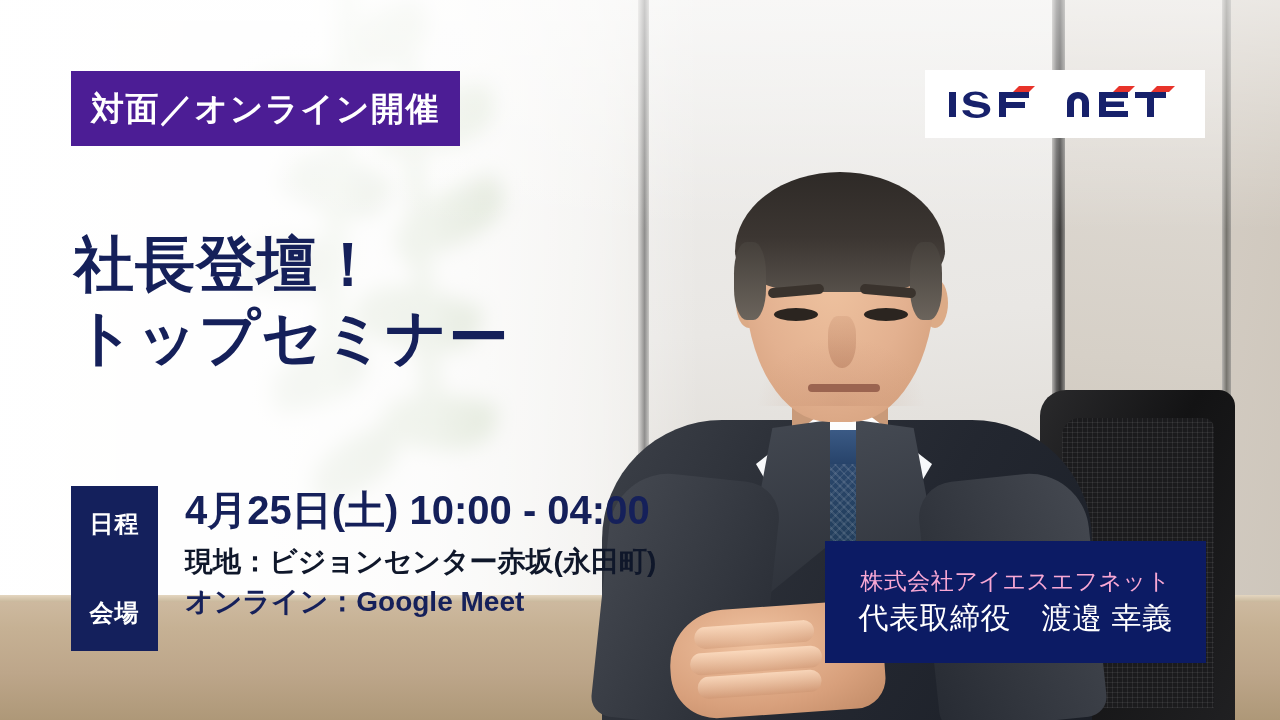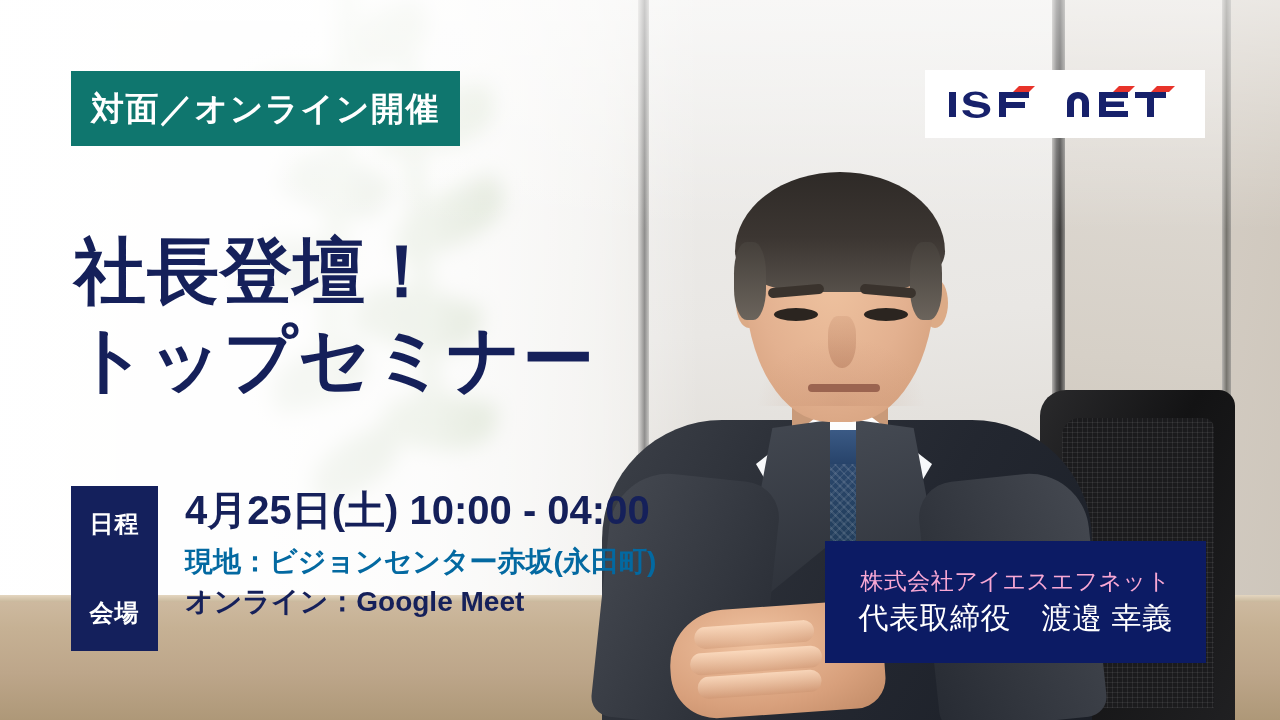--- a/index.html
+++ b/index.html
@@ -174,21 +174,21 @@
     position:absolute; left:71px; top:71px; width:389px; height:75px;
     display:flex; align-items:center; justify-content:center;
   }
   .badge-format .txt {
     color:#fff; font-size:33px; font-weight:bold; letter-spacing:1.5px;
     line-height:1; white-space:nowrap;
   }
 
   .title-block { position:absolute; left:74px; top:228px; width:600px; }
   .title-line {
-    font-size:72px; font-weight:bold; line-height:1.22;
+    font-size:60px; font-weight:bold; line-height:1.22;
     letter-spacing:1px; white-space:nowrap;
   }
 
   .info-block { position:absolute; left:71px; top:486px; width:620px; height:170px; }
   .info-tag {
     position:absolute; left:0; top:0; width:87px; height:165px;
     display:flex; flex-direction:column; align-items:center;
     justify-content:space-around; padding:18px 0;
   }
   .info-tag span {
@@ -283,37 +283,37 @@
       <div class="nose"></div>
       <div class="mouth"></div>
       <div class="hands">
         <div class="finger" style="left:26px;top:16px;width:120px;"></div>
         <div class="finger" style="left:20px;top:42px;width:132px;"></div>
         <div class="finger" style="left:26px;top:66px;width:124px;"></div>
       </div>
     </div>
   </div>
 
-  <div class="badge-format" style="background:#0f766e;">
+  <div class="badge-format" style="background:#4c1d95;">
     <span class="txt">対面／オンライン開催</span>
   </div>
 
   <div class="title-block">
     <div class="title-line" style="color:#15205A;">社長登壇！</div>
     <div class="title-line" style="color:#15205A;">トップセミナー</div>
   </div>
 
   <div class="info-block">
     <div class="info-tag" style="background:#14205C;gap:48px;">
       <span>日程</span>
       <span>会場</span>
     </div>
     <div class="info-body">
       <div class="info-date" style="color:#15205A;">4月25日(土) 10:00 - 04:00</div>
-      <div class="info-venue" style="color:#0369a1;">現地：ビジョンセンター赤坂(永田町)</div>
+      <div class="info-venue" style="color:#0f172a;">現地：ビジョンセンター赤坂(永田町)</div>
       <div class="info-venue" style="color:#15205A;margin-top:0;">オンライン：Google  Meet</div>
     </div>
   </div>
 
   <div class="logo-box">
     <svg class="logo-svg" viewBox="0 0 236 40">
       <g fill="#17216B">
 
         <rect x="2" y="8" width="7" height="25"></rect>
 

